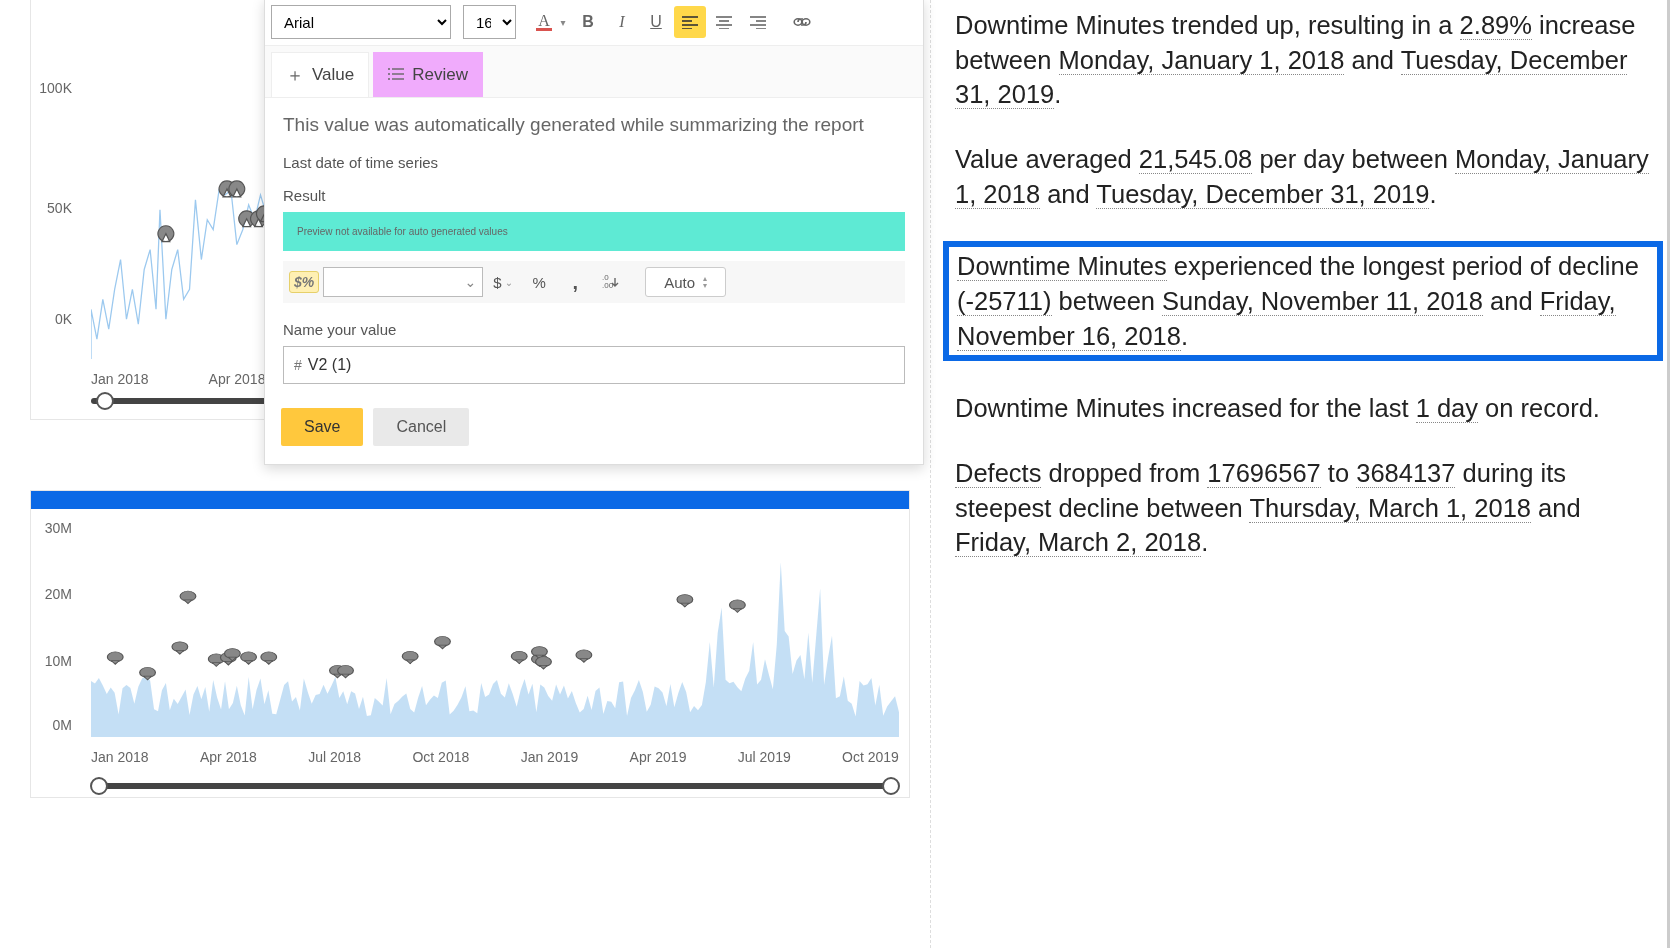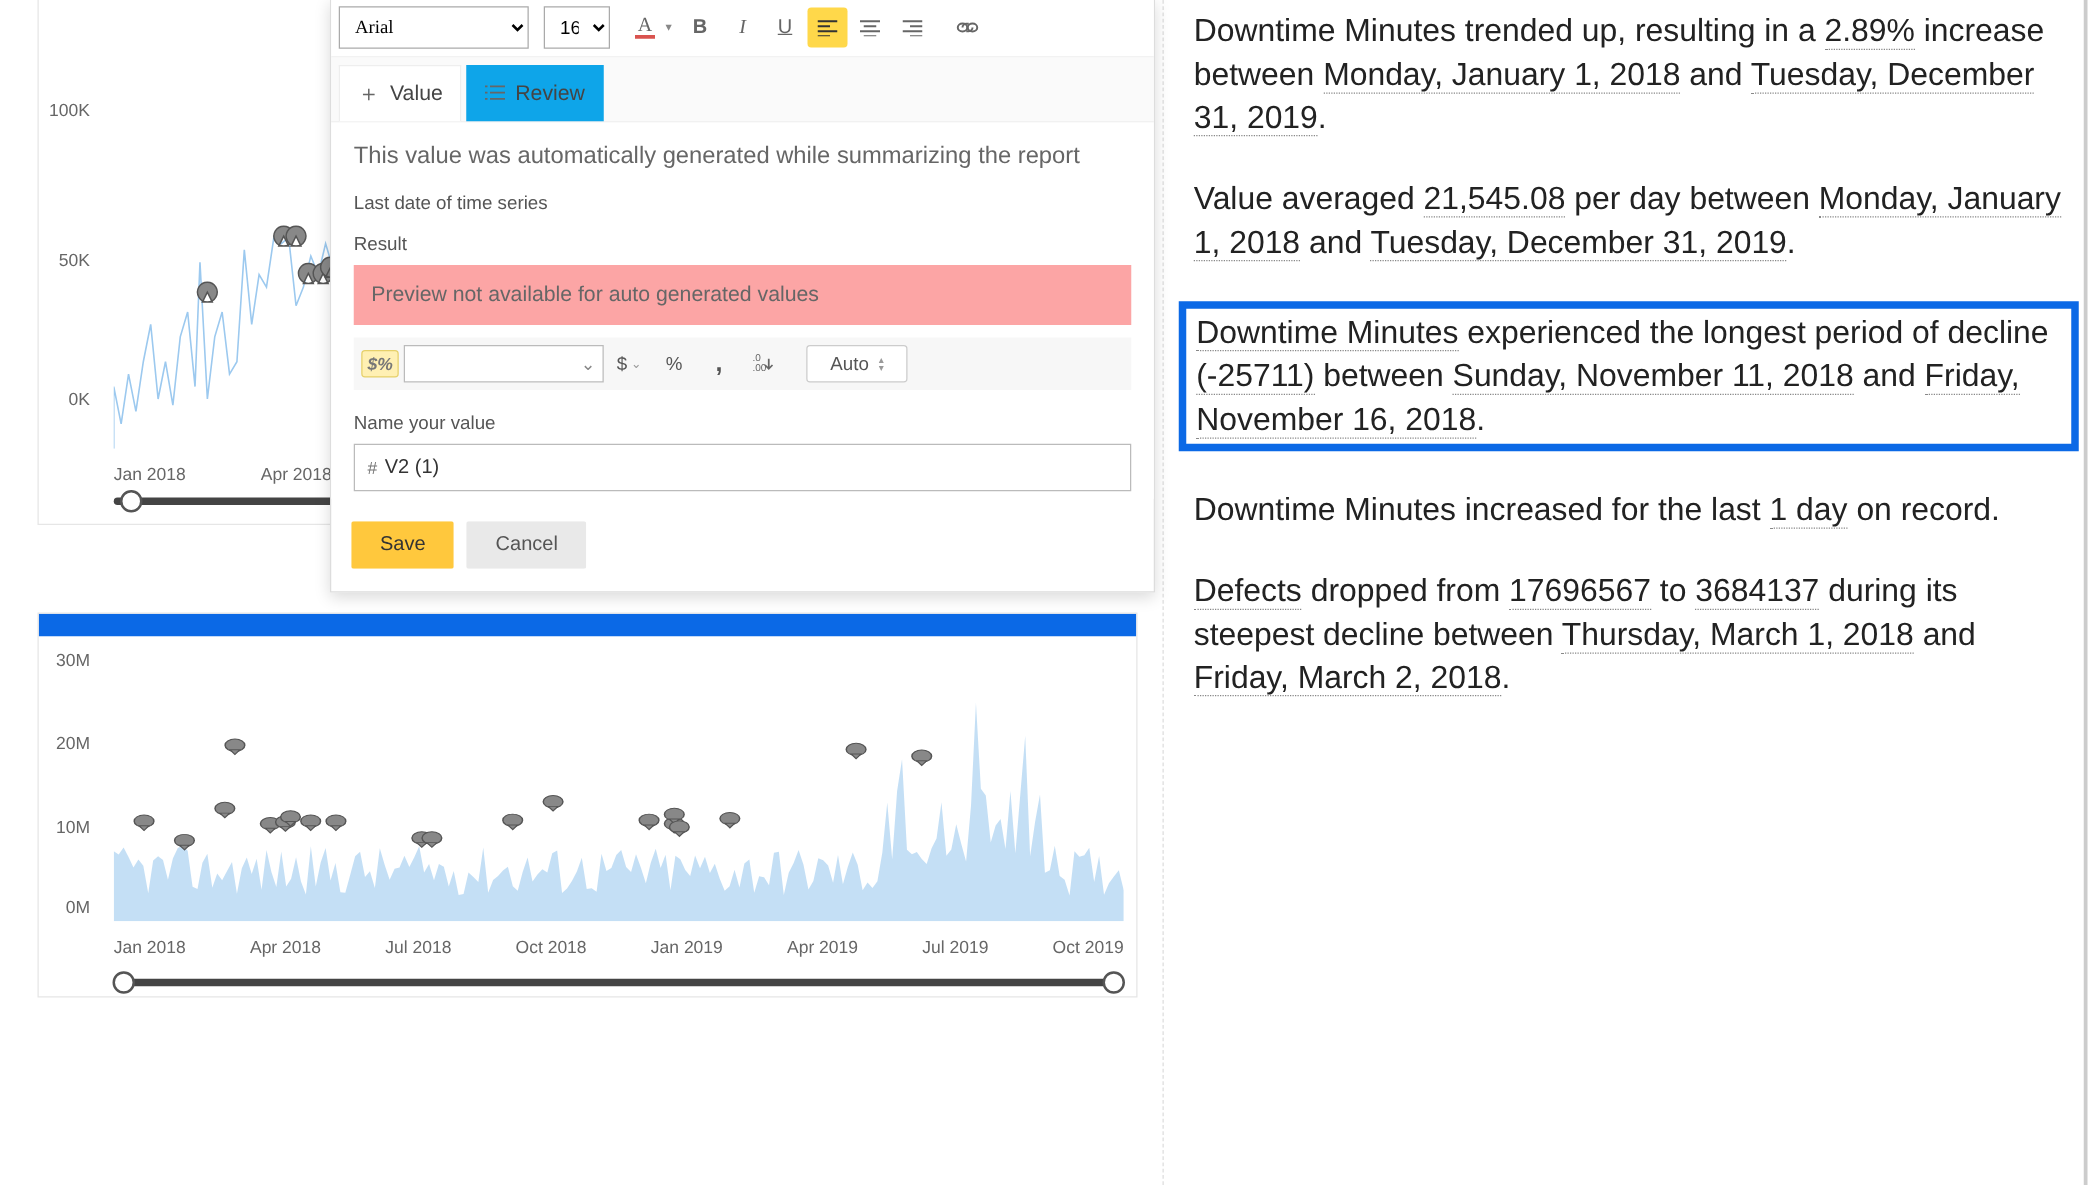--- a/index.html
+++ b/index.html
@@ -81,21 +81,21 @@
   }
   .toolbar {
     display:flex; align-items:center; gap:2px;
     padding:6px 6px;
     border-bottom:1px solid #eee;
     background:#fff;
   }
   .sel {
     height:34px; border:1px solid #aaa; background:#fff; font-size:15px; padding:0 8px;
   }
-  .font-select { width:152px;font-family:Liberation Serif, serif; }
+  .font-select { width:180px; }
   .size-select { width:53px; }
   .tbtn {
     width:32px; height:32px; display:flex; align-items:center; justify-content:center;
     font-size:16px; color:#666; cursor:pointer; border-radius:3px;
   }
   .tbtn.active { background:#ffd84a; color:#333; }
   .split { display:flex; align-items:center; }
   .split .caret { font-size:10px; color:#888; margin-left:-4px; width:14px; }
   .tabs {
     display:flex; gap:4px; padding:6px 6px 0 6px;
@@ -112,21 +112,21 @@
   .tab .ticon { color:#666; font-size:18px; }
   .body { padding: 16px 18px 6px 18px; background:#fff; }
   .hint {
     font-size:19px; color:#666; margin-bottom:18px;
   }
   .sub {
     font-size:15px; color:#555; margin-bottom:16px;
   }
   .label { font-size:15px; color:#555; margin-bottom:8px; }
   .preview-box {
-    background:#fca5a5; border:none; padding:14px 14px; color:#666; font-size:17px;
+    background:#5eead4; border:none; padding:14px 14px; color:#666; font-size:10px;
     margin-bottom:10px;
   }
   .fmt-row {
     display:flex; align-items:center; gap:4px;
     background:#f7f7f7; padding:6px; margin-bottom:18px;
   }
   .fmt-badge {
     font-style:italic; font-weight:bold; color:#777; background:#fff0b3;
     padding:2px 4px; border-radius:3px; font-size:14px; border:1px solid #e6d06a;
   }
@@ -345,21 +345,21 @@
               </g>
             </svg>
         </div>
       </div>
 
       <div class="tabs">
         <div class="tab active">
           <span class="ticon">＋</span>
           <span>Value</span>
         </div>
-        <div class="tab" style="background:#0ea5e9;border-color:transparent;">
+        <div class="tab" style="background:#f0abfc;border-color:transparent;">
           <span class="ticon">
             <svg width="16" height="14">
                 <g stroke="#666" stroke-width="1.4">
                   <line x1="0" y1="2" x2="2" y2="2"></line>
                   <line x1="4" y1="2" x2="16" y2="2"></line>
                   <line x1="0" y1="7" x2="2" y2="7"></line>
                   <line x1="4" y1="7" x2="16" y2="7"></line>
                   <line x1="0" y1="12" x2="2" y2="12"></line>
                   <line x1="4" y1="12" x2="16" y2="12"></line>
                 </g>

